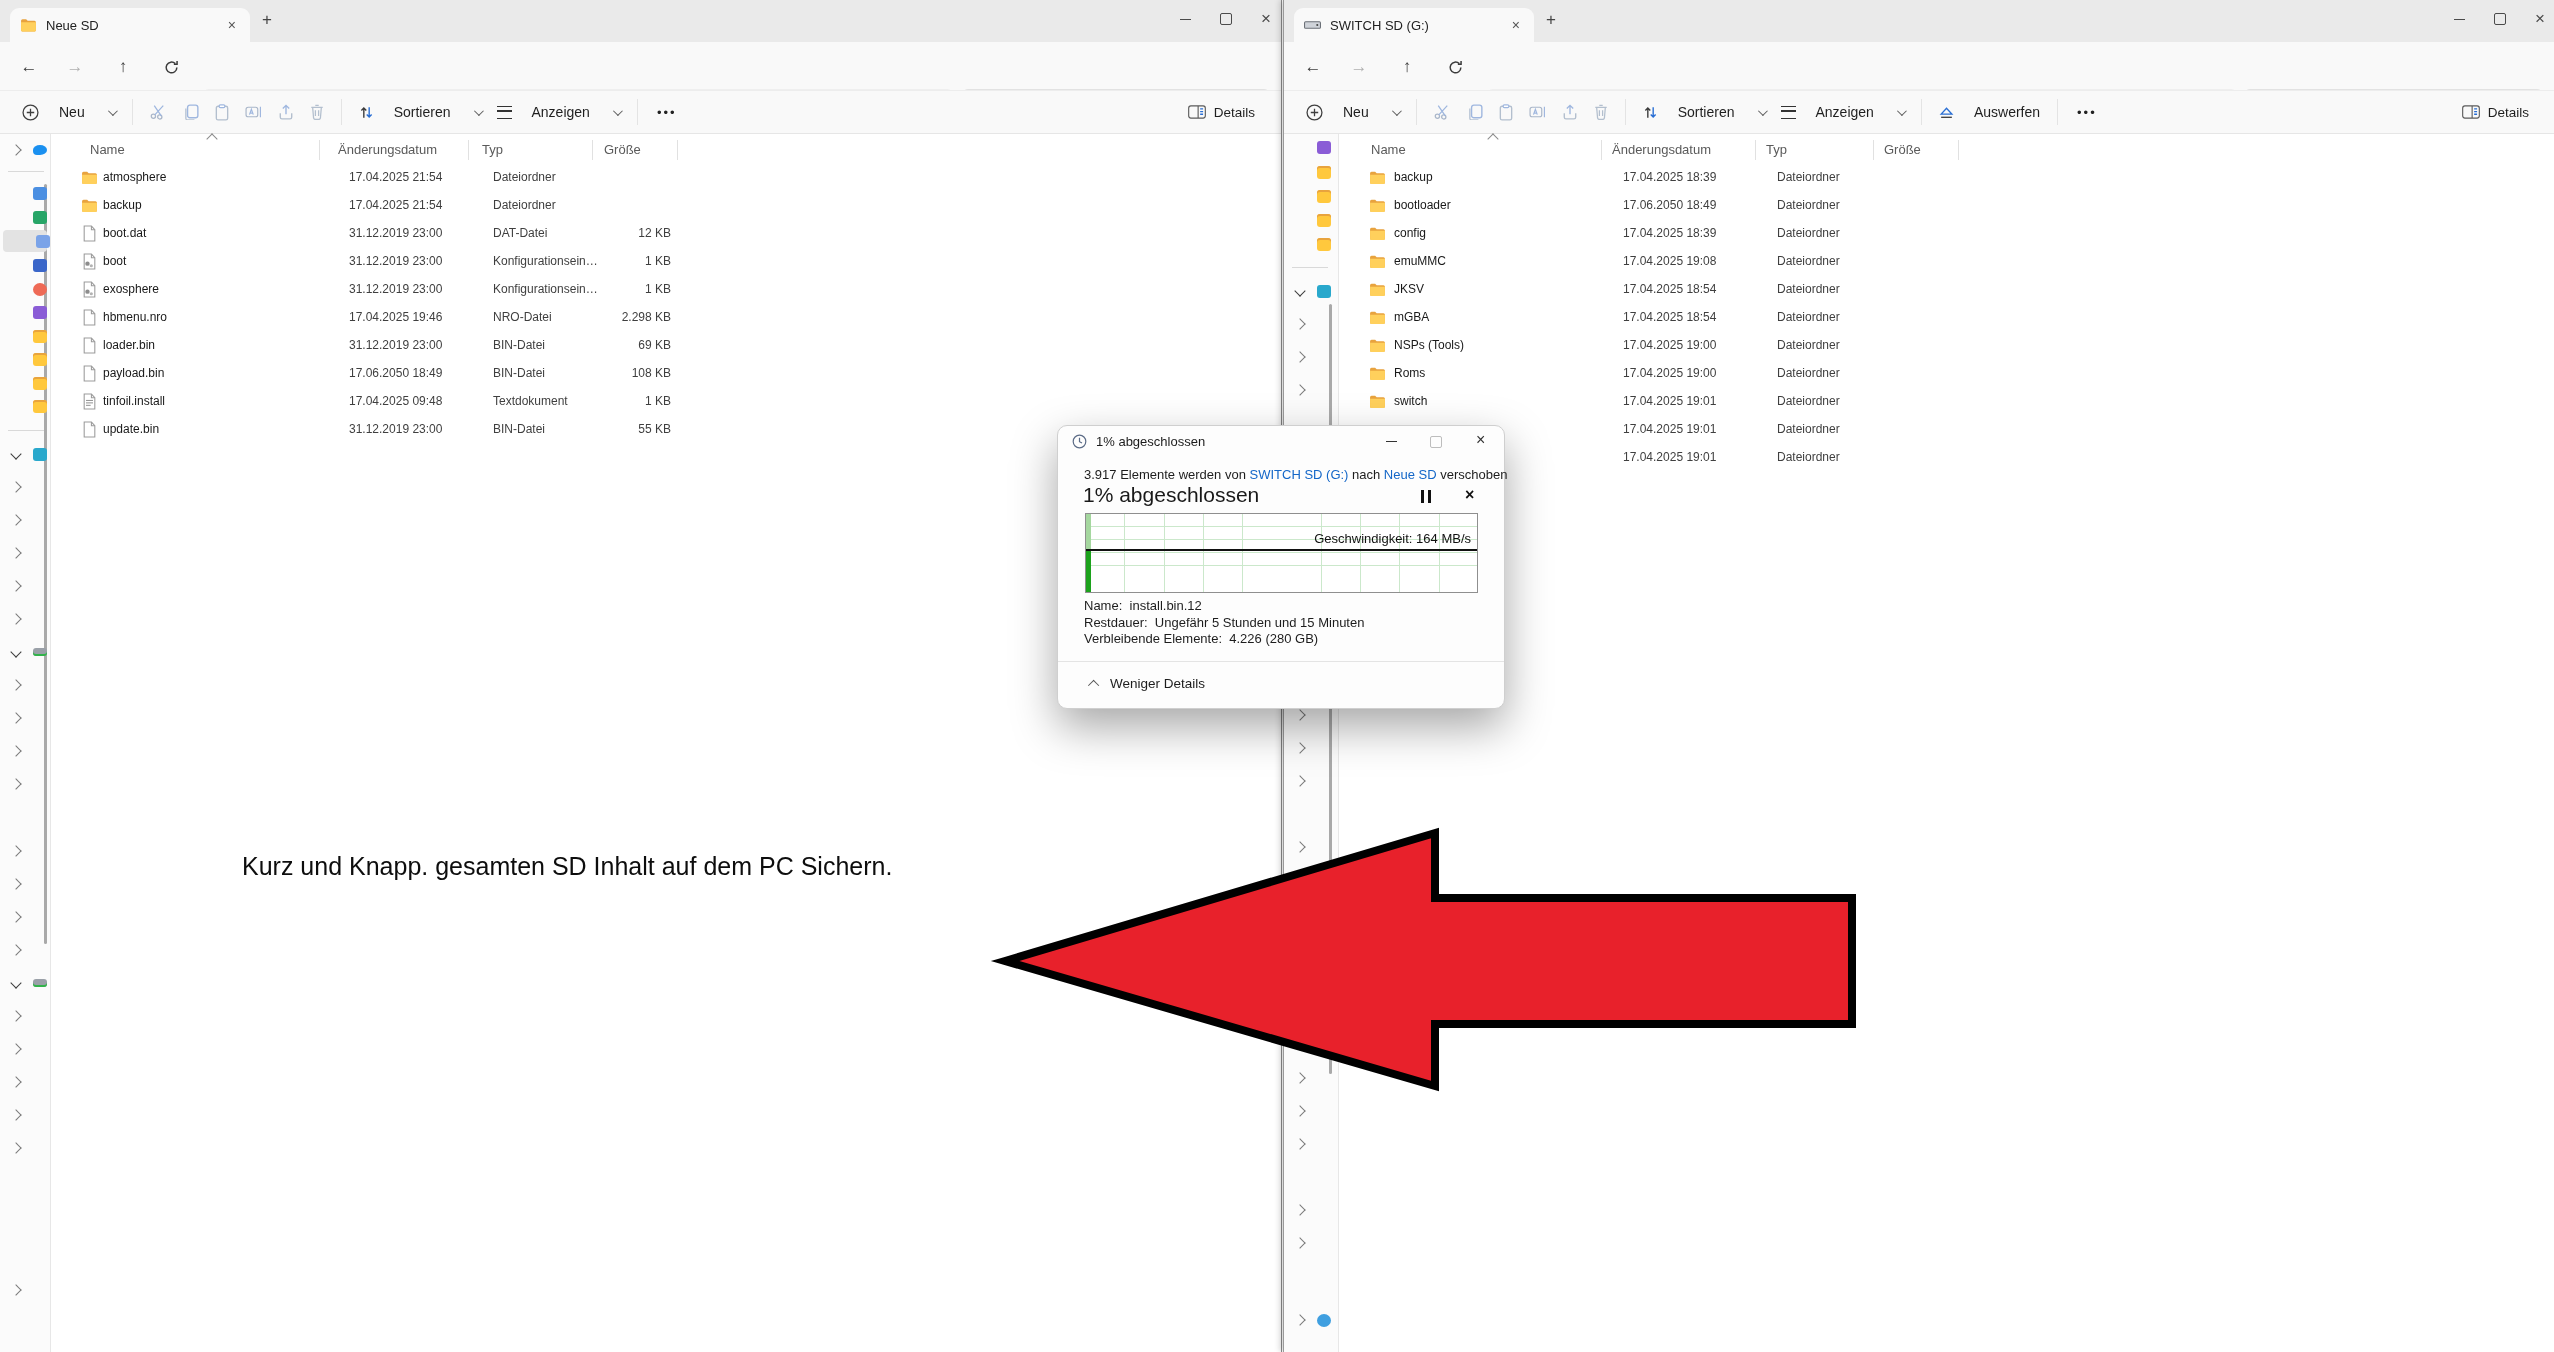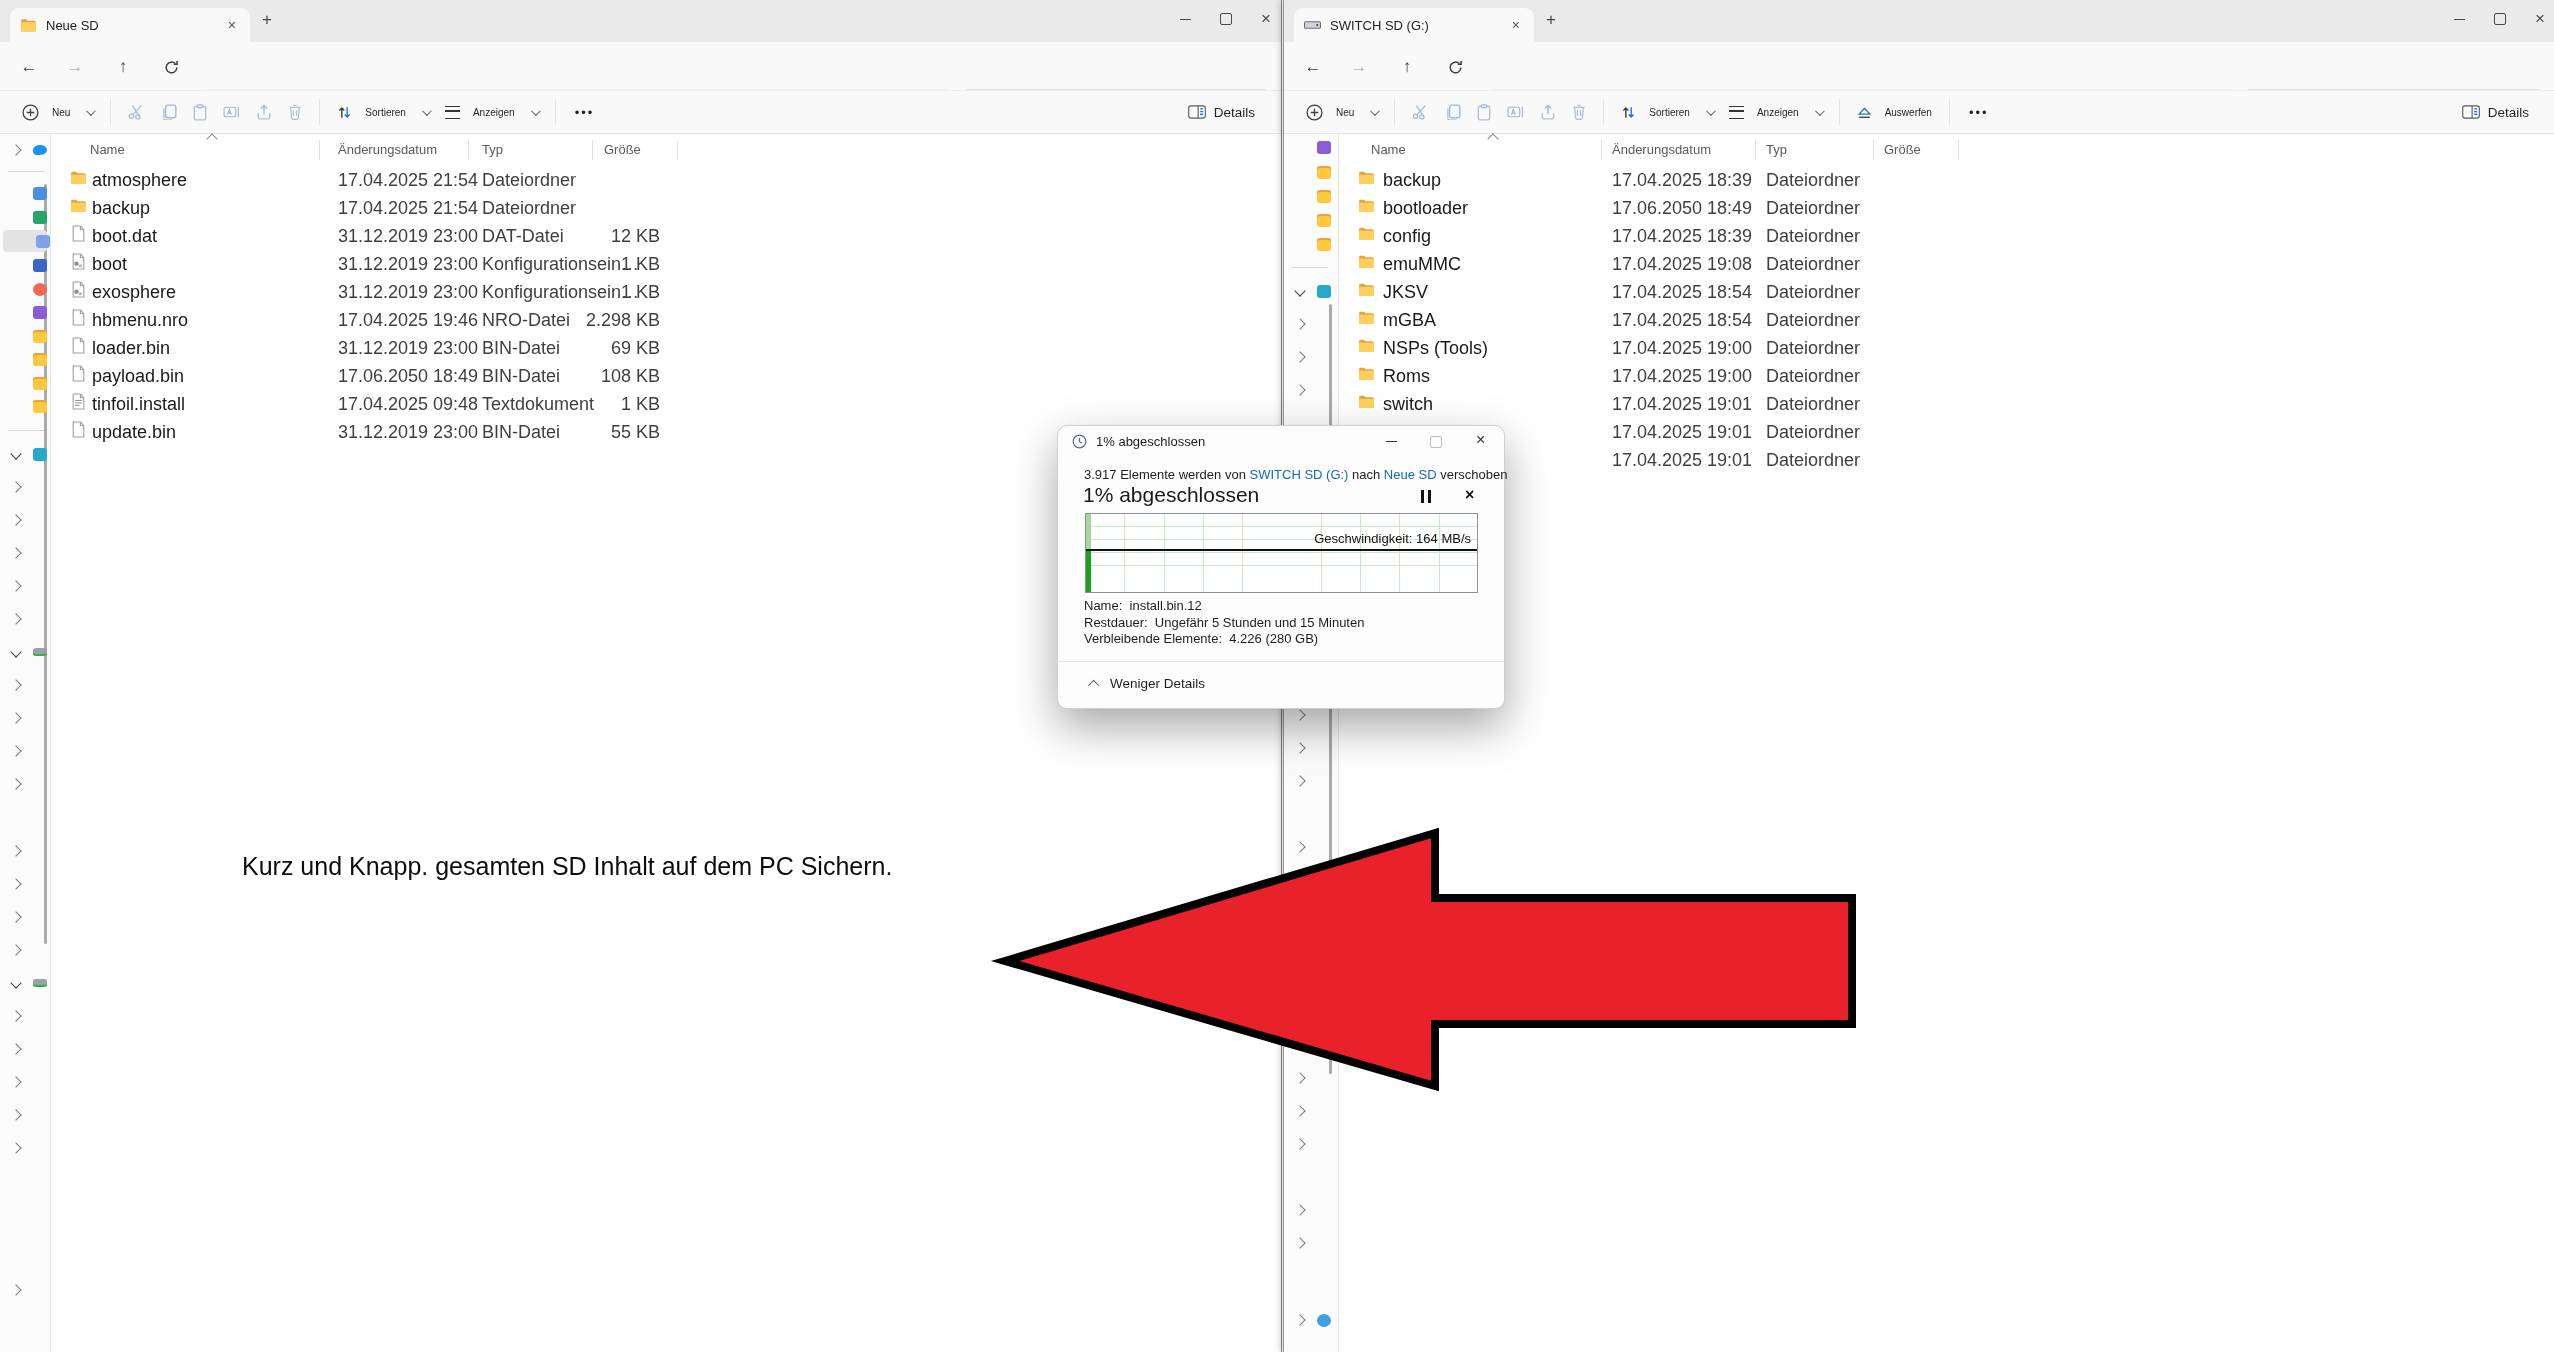--- a/index.html
+++ b/index.html
@@ -31,21 +31,21 @@
   .csep{font-size:14px;color:#5f5f5f;padding:0 2px}
   .searchbox{position:absolute;top:47px;height:37px;background:#fff;border:1px solid #e2e2e2;border-radius:6px;
              display:flex;align-items:center;padding:0 12px;box-sizing:border-box;}
   .lww .searchbox{left:962px;width:308px}
   .rww .searchbox{left:960px;width:299px}
   .searchbox .ph{font-size:13px;color:#777;flex:1}
   .searchbox .mag{width:15px;height:15px}
   
   .toolbar{position:absolute;left:0;right:0;top:90px;height:44px;background:#f9f9f9;
            border-top:1px solid #ededed;border-bottom:1px solid #e6e6e6;display:flex;align-items:center;box-sizing:border-box;padding-left:14px;}
-  .tbtn{display:flex;align-items:center;gap:13px;font-size:10px;color:#1f1f1f;padding:0 8px;height:34px}
+  .tbtn{display:flex;align-items:center;gap:20px;font-size:14px;color:#1f1f1f;padding:0 8px;height:34px}
   .tico{display:inline-flex;align-items:center;justify-content:center}
   .tsep{width:1px;height:26px;background:#e4e4e4;margin:0 9px}
   .caret{width:6px;height:6px;border-right:1.3px solid #5f5f5f;border-bottom:1.3px solid #5f5f5f;
          transform:rotate(45deg) translateY(-2px);margin-left:3px}
   .burger{display:inline-block;width:15px;height:11px;border-top:1.6px solid #333;border-bottom:1.6px solid #333;position:relative}
   .burger:before{content:"";position:absolute;left:0;right:0;top:3.6px;height:1.6px;background:#333}
   .more{font-size:13px;letter-spacing:2px;color:#222;padding:0 10px}
   .details-btn{margin-left:auto;display:flex;align-items:center;gap:8px;font-size:13.5px;color:#1f1f1f;padding-right:26px}
   
   .content{position:absolute;left:0;right:0;top:134px;bottom:0;background:#fff;}
@@ -79,21 +79,21 @@
   .hdr{position:absolute;left:0;right:0;top:2px;height:28px;font-size:13px;color:#5a5a5a;}
   .hdr span{position:absolute;top:6px;white-space:nowrap}
   .hsep{position:absolute;top:4px;width:1px;height:20px;background:#e1e1e1}
   .sortcaret{position:absolute;width:7px;height:7px;border-left:1.4px solid #8a8a8a;border-top:1.4px solid #8a8a8a;transform:rotate(45deg);top:-1px}
   .lww .h-name{left:38px}.lww .h-date{left:286px}.lww .h-type{left:430px}.lww .h-size{left:552px}
   .lww .hs1{left:267px}.lww .hs2{left:416px}.lww .hs3{left:540px}.lww .hs4{left:625px}
   .lww .sortcaret{left:156px}
   .rww .h-name{left:31px}.rww .h-date{left:272px}.rww .h-type{left:426px}.rww .h-size{left:544px}
   .rww .hs1{left:261px}.rww .hs2{left:415px}.rww .hs3{left:533px}.rww .hs4{left:618px}
   .rww .sortcaret{left:149px}
-  .row{position:absolute;left:0;right:0;height:28px;font-size:18px;color:#191919;text-decoration:underline;}
+  .row{position:absolute;left:11px;right:0;height:28px;font-size:12px;color:#191919;text-decoration:underline;}
   .row span{position:absolute;top:6px;white-space:nowrap}
   .row .fi{position:absolute;top:5px;width:17px;height:17px}
   .lww .row .fi{left:18px}.lww .row .c-name{left:40px}
   .lww .row .c-date{left:286px;color:#3f3f3f}.lww .row .c-type{left:430px;color:#3f3f3f}
   .lww .row .c-size{left:500px;width:108px;text-align:right;color:#3f3f3f}
   .rww .row .fi{left:18px}.rww .row .c-name{left:43px}
   .rww .row .c-date{left:272px;color:#3f3f3f}.rww .row .c-type{left:426px;color:#3f3f3f}
   .rww .row .c-size{left:490px;width:108px;text-align:right;color:#3f3f3f}
   
   .dialog{position:absolute;left:1057px;top:425px;width:446px;height:282px;background:#fdfdfd;border:1px solid #cfcfcf;

